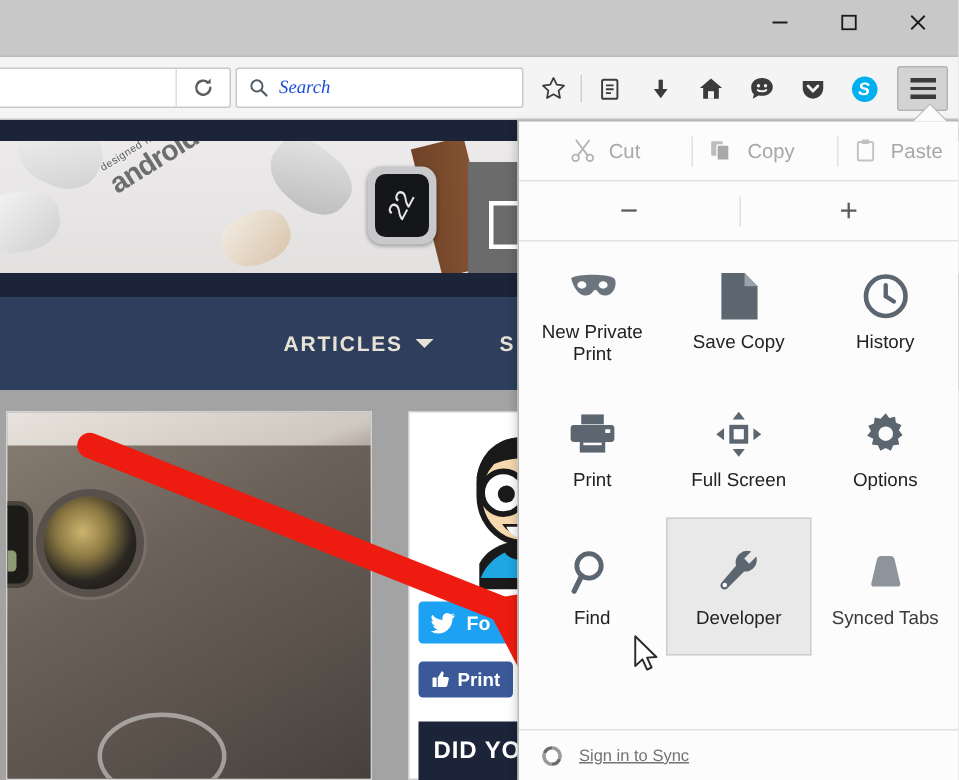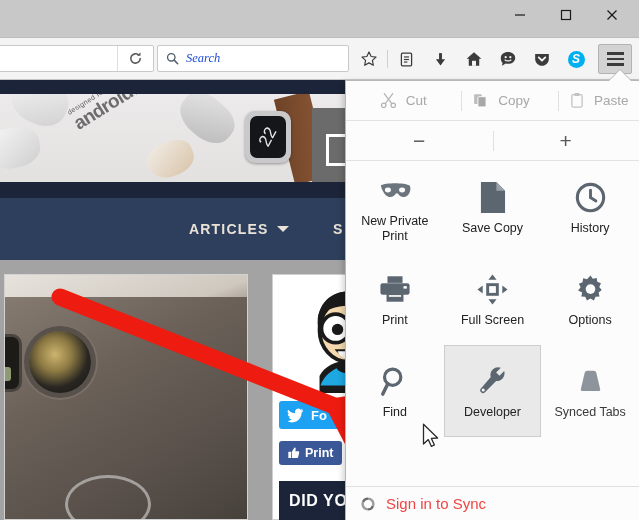--- a/index.html
+++ b/index.html
@@ -254,21 +254,21 @@
     font-size: 12.5px; color: #222; text-align: center; line-height: 1.2;
     font-family: "Liberation Sans", sans-serif;
   }
   .tile.dim .tile-ico { color: #8d949b; }
   .tile.dim .tile-lbl { color: #3a3a3a; }
   .panel-footer {
     position: absolute; left: 0; bottom: 0; width: 100%; height: 34px;
     border-top: 1px solid #e0e0e0; background: #fcfcfc;
     display: flex; align-items: center; padding-left: 14px; gap: 10px;
   }
-  .panel-footer .lbl { font-size: 15px; color: #ef4444; }
+  .panel-footer .lbl { font-size: 11px; color: #737373; text-decoration: underline; }
   .cursor-arrow { position: absolute; left: 422px; top: 423px; z-index: 60; }
 </style>
 </head>
 <body>
 
 <div id="root">
 
   <div class="titlebar">
     <div class="wincontrols">
       <div class="winbtn">

